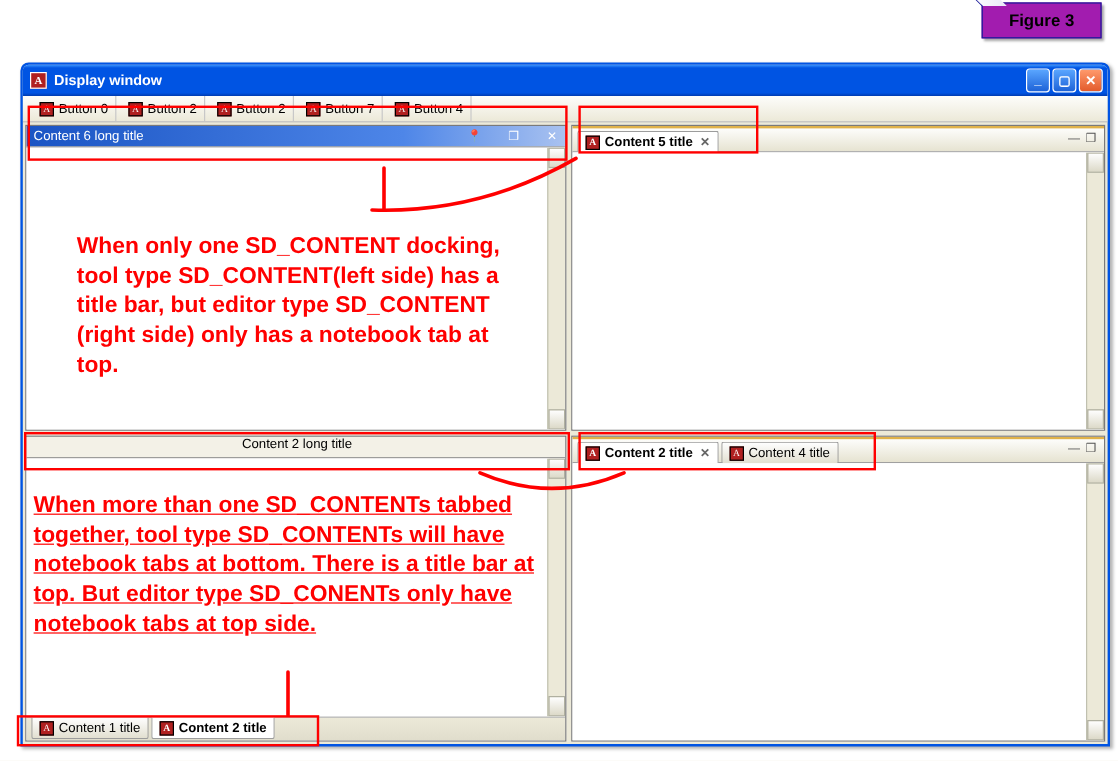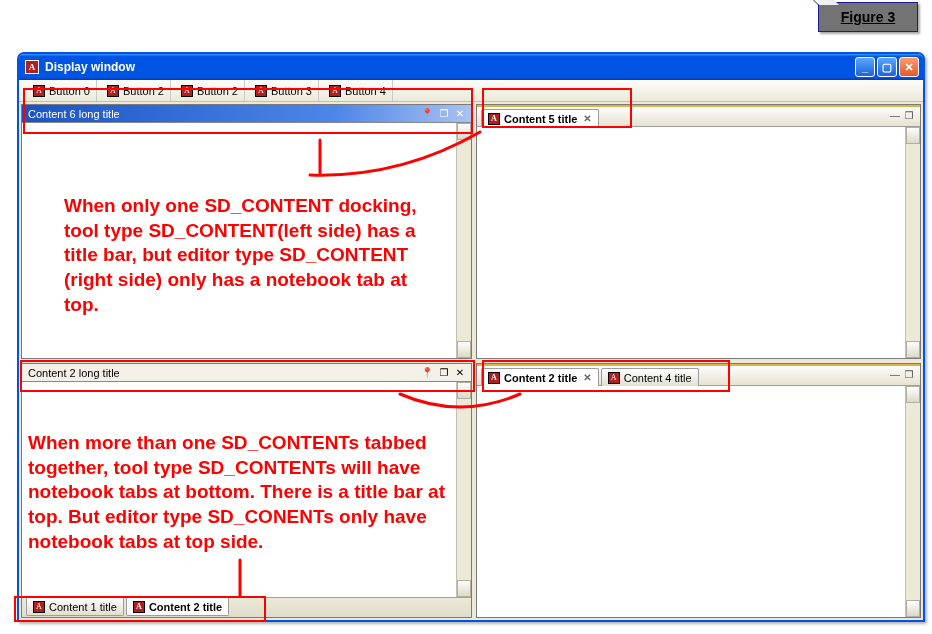--- a/index.html
+++ b/index.html
@@ -10,25 +10,25 @@
     width: 932px;
     height: 634px;
     position: relative;
   }
 
   
   .figure-badge {
     position: absolute;
     top: 2px; right: 14px;
     width: 100px; height: 30px;
-    background: #737373;
+    background: #a21caf;
     border: 1px solid #1a1a9a;
     box-shadow: 2px 2px 2px rgba(0,0,0,.35);
     display: flex; align-items: center; justify-content: center;
-    font-size: 14px; font-weight: bold; color: #000; text-decoration: underline;
+    font-size: 14px; font-weight: bold; color: #000;
   }
   .figure-badge::before {
     content: '';
     position: absolute; top: -9px; left: -1px;
     width: 20px; height: 10px;
     border-left: 1px solid #1a1a9a;
     border-top: 1px solid #1a1a9a;
     transform-origin: bottom left; transform: skewX(45deg);
     background: linear-gradient(135deg,#fff,#e8e8f8);
   }
@@ -104,26 +104,27 @@
     overflow: hidden;
   }
 
   
   .tool-title {
     height: 18px;
     display: flex; align-items: center;
     padding: 0 4px 0 6px;
     font-size: 11px;
     border-bottom: 1px solid #888;
+    gap: 16px;
   }
   .tool-title.active {
     background: linear-gradient(to right,#1a54c4 0%,#4e86e8 70%,#a9c2f0 100%);
     color: #fff;
   }
-  .tool-title.inactive { background: #f3f1e7; color: #000; }
+  .tool-title.inactive { background: #f3f1e7; color: #000; flex-direction: column; }
   .tool-title .sp { flex: 1; }
   .tool-title .pin, .tool-title .max, .tool-title .cls {
     width: 14px; height: 14px;
     display: inline-flex; align-items: center; justify-content: center;
     font-size: 10px; color: inherit;
     margin-left: 2px;
     cursor: pointer;
   }
   .tool-title .pin { color: #b33; }
   .tool-title .max { color: inherit; }
@@ -234,21 +235,21 @@
     <div class="toolbar-btn">
       <span class="ticon">A</span>
       <span>Button 2</span>
     </div>
     <div class="toolbar-btn">
       <span class="ticon">A</span>
       <span>Button 2</span>
     </div>
     <div class="toolbar-btn">
       <span class="ticon">A</span>
-      <span>Button 3</span>
+      <span>Button 7</span>
     </div>
     <div class="toolbar-btn">
       <span class="ticon">A</span>
       <span>Button 4</span>
     </div>
   </div>
 
   <div class="client">
 
     <div class="pane">
@@ -337,13 +338,13 @@
 <div class="anno-box" style="top:596px; left:14px; width:252px; height:26px;"></div>
 
 <svg class="anno-svg" width="932" height="634" style="top:0;left:0;">
   <g stroke="#ff0000" stroke-width="3" fill="none" stroke-linecap="round">
     <path d="M320,175 L320,140 M310,175 Q400,178 480,132"></path>
     <path d="M240,560 L240,596 M400,394 Q460,420 520,394"></path>
   </g>
 </svg>
 
 <div class="anno-text" style="top:194px; left:64px; width:360px;">When only one SD_CONTENT docking, tool type SD_CONTENT(left side) has a title bar, but editor type SD_CONTENT (right side) only has a notebook tab at top.</div>
-<div class="anno-text" style="top:431px; left:28px; width:420px;">When more than one SD_CONTENTs tabbed together, tool type SD_CONTENTs will have notebook tabs at bottom. There is a title bar at top. But editor type SD_CONENTs only have notebook tabs at top side.</div>
+<div class="anno-text" style="top:410px; left:28px; width:420px;text-decoration:underline;">When more than one SD_CONTENTs tabbed together, tool type SD_CONTENTs will have notebook tabs at bottom. There is a title bar at top. But editor type SD_CONENTs only have notebook tabs at top side.</div>
 
 </body></html>

